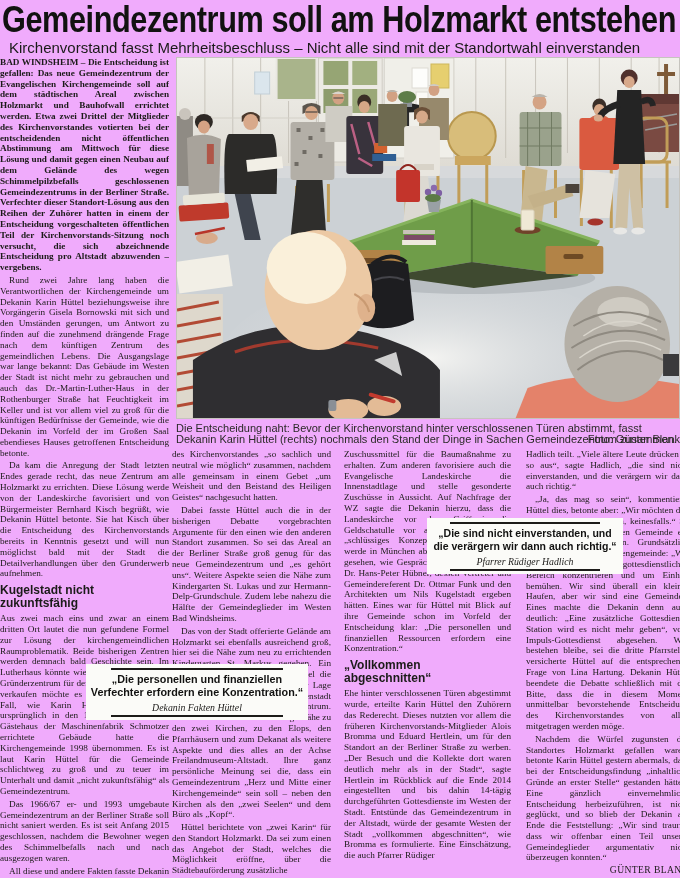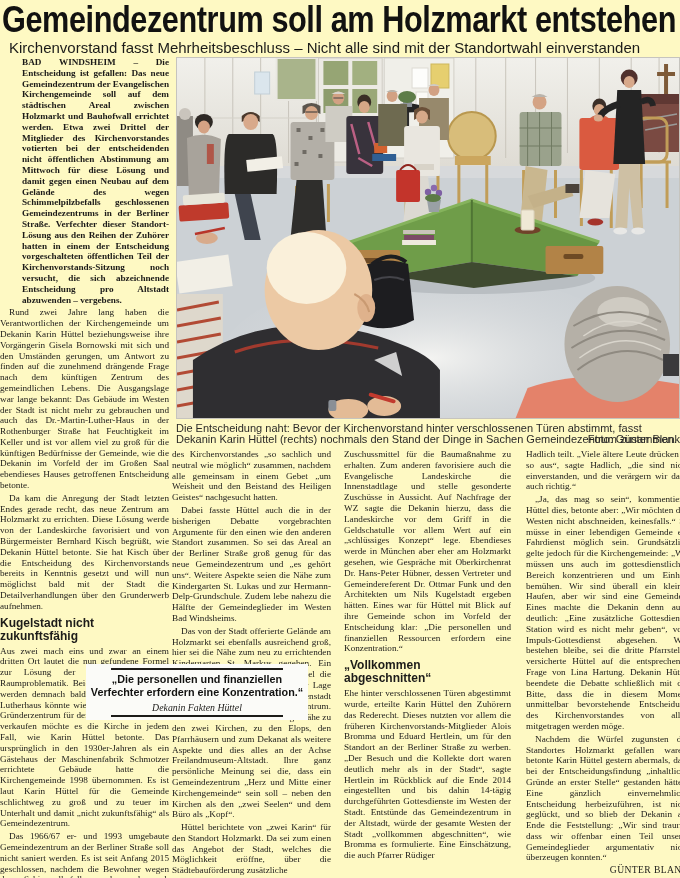--- a/index.html
+++ b/index.html
@@ -1,28 +1,28 @@
 <!DOCTYPE html>
 <html lang="de"><head>
 <meta charset="utf-8">
 <style>
   html,body{margin:0;padding:0;background:#e9e9e6;}
-  .page{position:relative;width:680px;height:878px;background:#fef9c3;color:#1c1b19;
+  .page{position:relative;width:680px;height:878px;background:#f0abfc;color:#1c1b19;
         font-family:"Liberation Serif",serif;overflow:hidden;margin:0 auto;}
   
   .headline{position:absolute;left:0;top:0;width:680px;height:40px;}
   .headline text{font-family:"Liberation Sans",sans-serif;font-weight:bold;fill:#121211;letter-spacing:-0.5px;}
   .subhead{position:absolute;left:1px;top:39px;width:679px;font-family:"Liberation Sans",sans-serif;
            font-size:15px;color:#1b1b19;white-space:nowrap;padding-left:8px;}
   
   .col{position:absolute;font-size:9.2px;line-height:10.8px;text-align:justify;overflow:hidden;
        -webkit-hyphens:auto;hyphens:auto;}
   .col p{margin:0 0 2px;text-indent:9px;}
   .col p.cont{text-indent:0;}
-  .lede{font-weight:bold;text-indent:0 !important;padding-left:22px;}
+  .lede{font-weight:bold;text-indent:0 !important;}
   .crosshead{font-family:"Liberation Sans",sans-serif;font-weight:bold;font-size:12px;
              line-height:13px;margin:5px 0 3px;text-indent:0;text-align:left;}
   .intro{left:0;top:57px;width:169px;height:821px;}
   .colA{left:172px;top:449px;width:159px;height:429px;}
   .colB{left:344px;top:449px;width:167px;height:429px;}
   .colC{left:517px;top:449px;width:163px;height:429px;margin-left:9px;}
   .byline{text-align:right;font-weight:normal;font-size:9.6px;letter-spacing:.4px;margin-top:2px;}
   
   .photo{position:absolute;left:176px;top:57px;width:504px;height:362px;margin:0;
          border:1px solid #c6c4be;box-sizing:border-box;background:#dad7d0;}
@@ -302,14 +302,20 @@
     <div class="byline">GÜNTER BLANK</div>
   </div>
 
   <aside class="pullquote pq1">
     <div class="pq-rule"></div>
     <div class="pq-text">„Die personellen und finanziellen Verfechter erfordern eine Konzentration.“</div>
     <div class="pq-attr">Dekanin Fakten Hüttel</div>
     <div class="pq-rule"></div>
   </aside>
 
+  <aside class="pullquote pq2">
+    <div class="pq-rule"></div>
+    <div class="pq-text">„Die sind nicht einverstanden, und die verärgern wir dann auch richtig.“</div>
+    <div class="pq-attr">Pfarrer Rüdiger Hadlich</div>
+    <div class="pq-rule"></div>
+  </aside>
 
 </div>
 
 </body></html>

